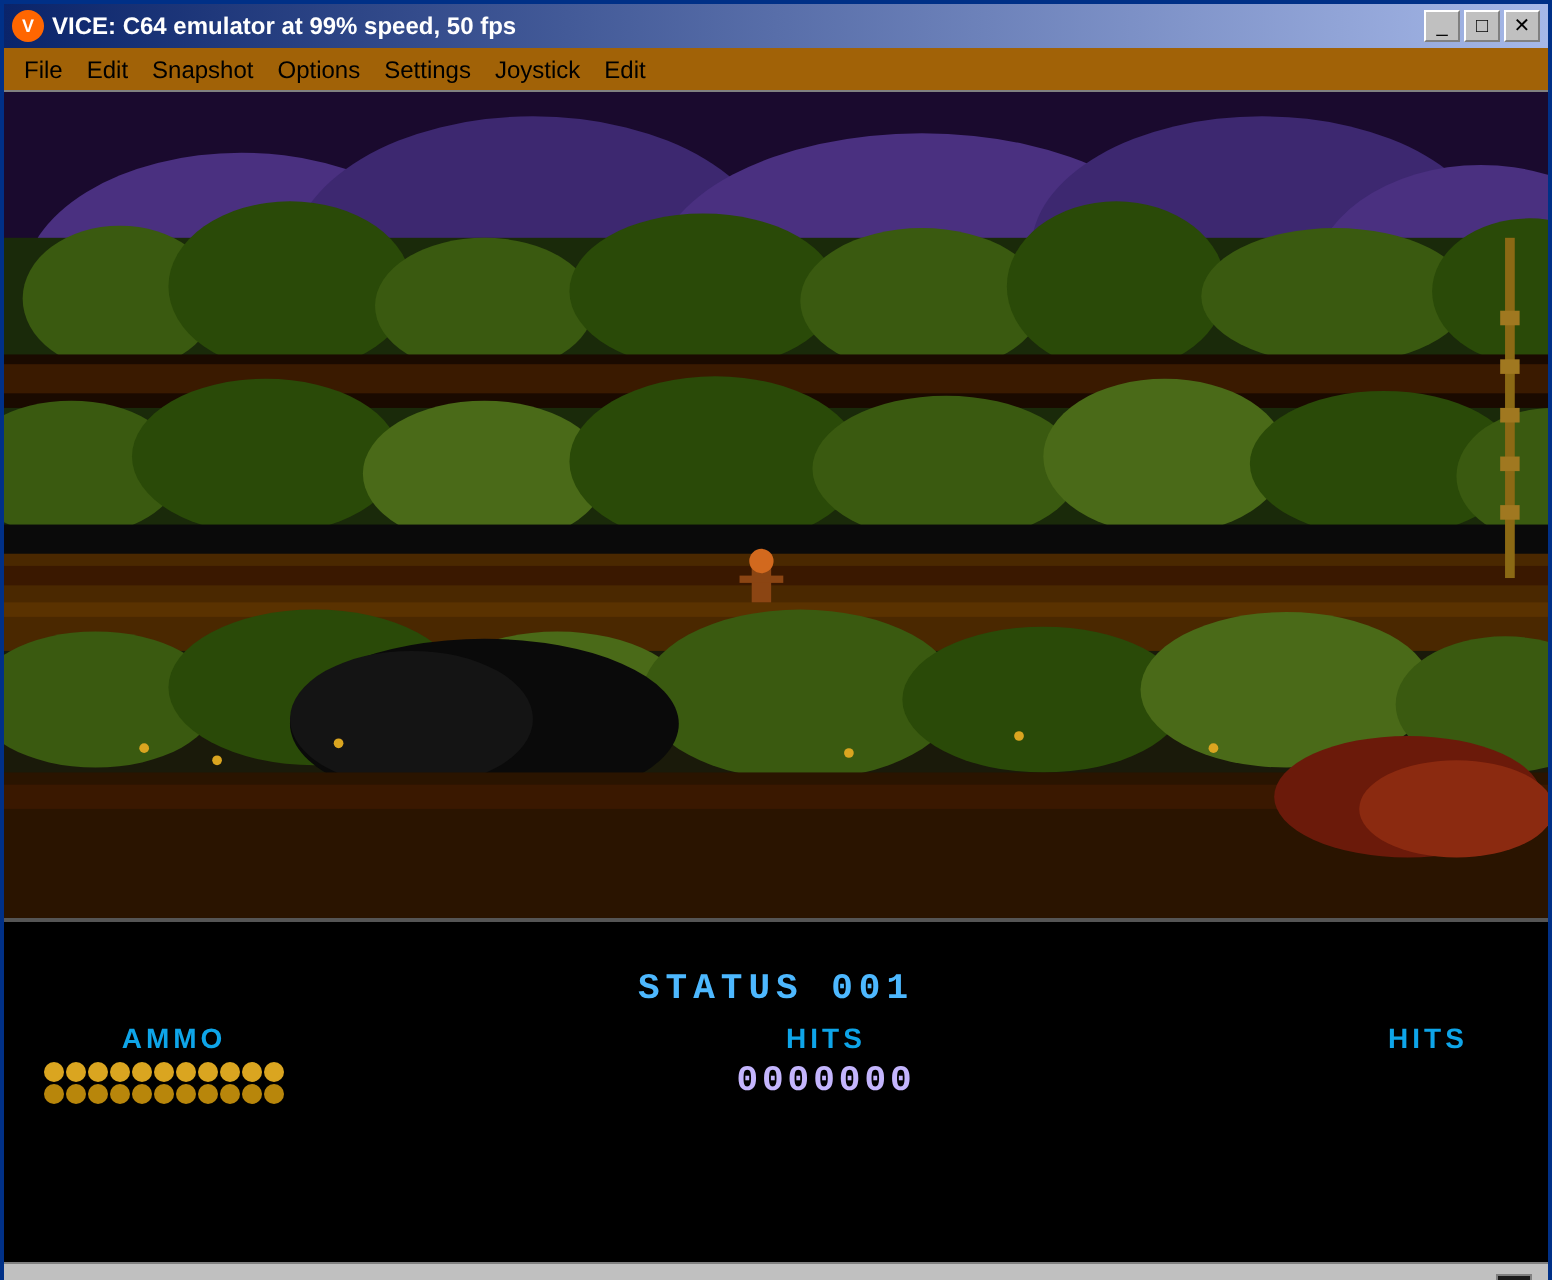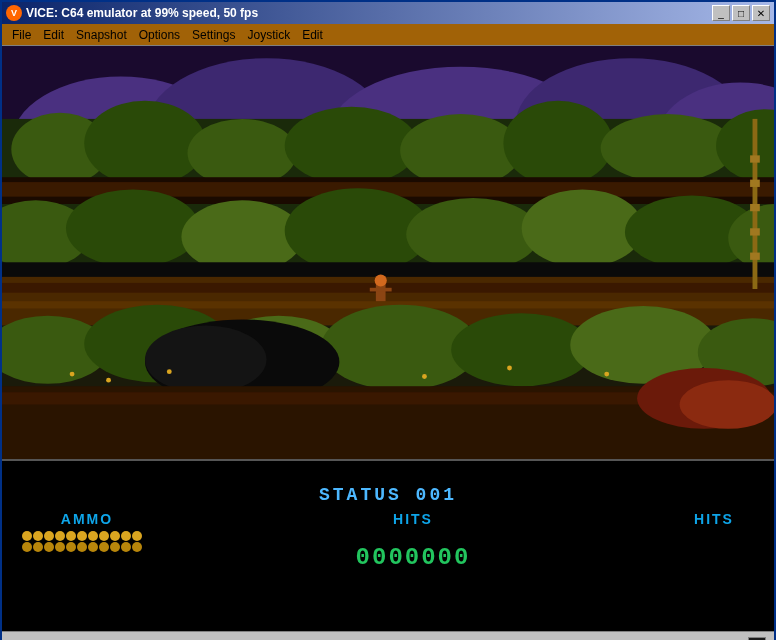--- a/index.html
+++ b/index.html
@@ -203,26 +203,25 @@
       width: 115px;
       height: 20px;
       background: #c8c820;
       position: absolute;
       left: 25px;
       top: 0;
     }
 
     
     #score-value {
-      color: #22c55e;
+      color: #c4b5fd;
       font-family: 'Courier New', monospace;
-      font-size: 24px;
+      font-size: 18px;
       font-weight: bold;
       letter-spacing: 2px;
-      margin-top: 13px;
     }
 
     
     #hits-col {
       min-width: 80px;
     }
 
     
     #bottom-bar {
       background: #c0c0c0;

